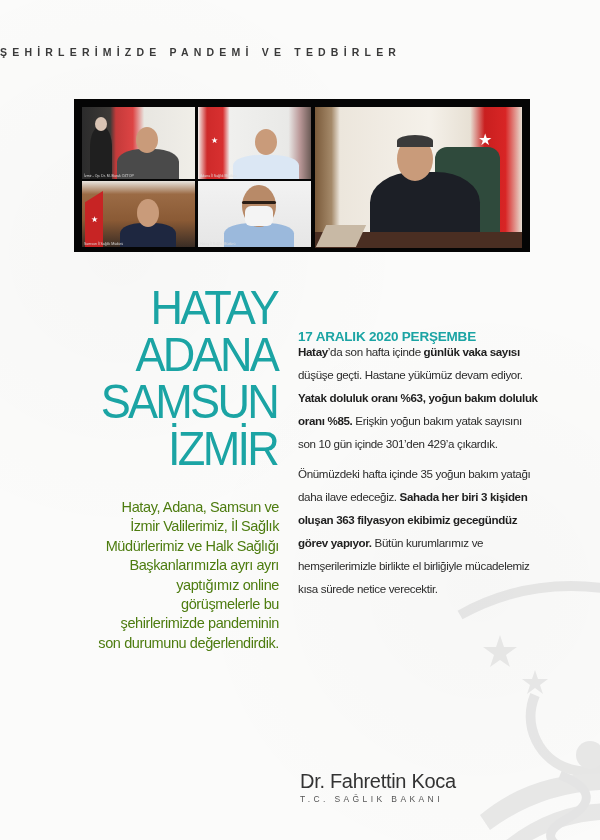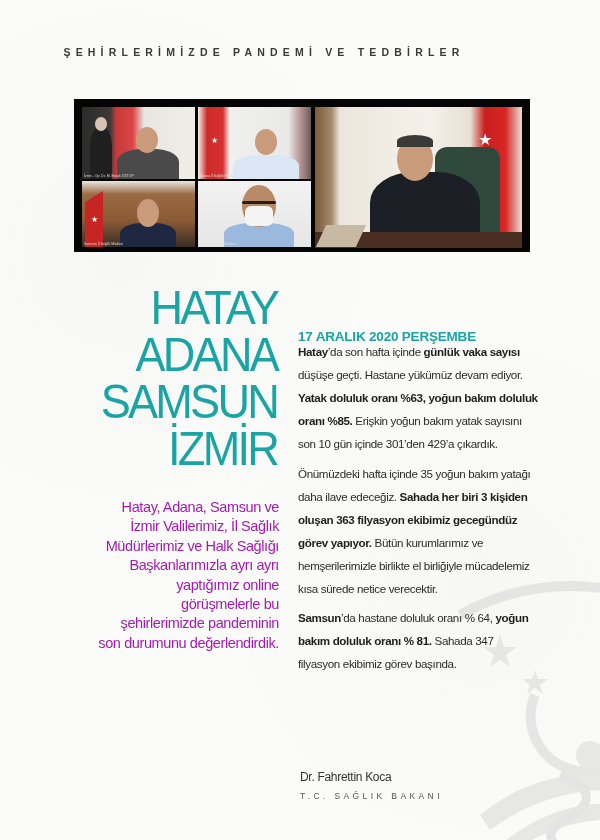--- a/index.html
+++ b/index.html
@@ -11,21 +11,21 @@
   }
   .page-bg {
     position: absolute; inset: 0;
     background:
       radial-gradient(circle at 20% 30%, rgba(0,0,0,0.015) 0, transparent 40%),
       radial-gradient(circle at 80% 70%, rgba(0,0,0,0.015) 0, transparent 40%),
       #fbfbfa;
   }
   .section-title {
     position: absolute; top: 46px; left: 0; width: 528px;
-    text-align: center; font-size: 10.5px; letter-spacing: 5.2px;
+    font-size: 10.5px; letter-spacing: 5.2px;
     color: #3a3a3a; font-weight: bold;
   }
   
   .photo {
     position: absolute; left: 74px; top: 99px; width: 456px; height: 153px;
     background: #050505;
   }
   .tile { position: absolute; overflow: hidden; }
   .tile .label {
     position: absolute; left: 2px; bottom: 1px; font-size: 3.5px; color: #ddd;
@@ -54,40 +54,40 @@
   .cities {
     position: absolute; left: 60px; top: 284px; width: 217px;
     text-align: right; color: #1ba4a4;
     font-size: 49px; line-height: 47px; letter-spacing: -3px;
     font-family: "Liberation Sans", sans-serif; font-weight: normal;
     transform: scaleX(0.92); transform-origin: right top;
   }
   .cities div { white-space: nowrap; }
   .intro {
     position: absolute; left: 96px; top: 498px; width: 183px;
-    text-align: right; font-size: 14.5px; line-height: 19.4px; color: #a21caf;
+    text-align: right; font-size: 14.5px; line-height: 19.4px; color: #4d7c0f;
     letter-spacing: -0.4px;
   }
 
   
   .date {
     position: absolute; left: 298px; top: 288px; width: 260px;
     font-size: 13.5px; font-weight: bold; color: #1ba4a4; letter-spacing: -0.2px; margin-top: 41px;
   }
   .body {
     position: absolute; left: 298px; top: 340px; width: 240px;
     font-size: 11.6px; line-height: 23px; color: #2b2b2b; letter-spacing: -0.35px;
   }
   .body p { margin: 0 0 6.5px 0; }
   .body b { color: #1e1e1e; }
   .closing { font-weight: bold; }
 
   .signature { position: absolute; left: 300px; top: 770px; }
-  .sig-name { font-size: 12px; color: #333; letter-spacing: -0.3px; }
-  .sig-title { font-size: 8.5px; letter-spacing: 3.4px; color: #555; margin-top: 7px; }
+  .sig-name { font-size: 20px; color: #333; letter-spacing: -0.3px; }
+  .sig-title { font-size: 8.5px; letter-spacing: 3.4px; color: #555; margin-top: 1px; }
 
   
   .emblem { position: absolute; left: 440px; top: 575px; width: 200px; height: 280px; opacity: 0.55; }
 </style>
 </head>
 <body>
 
 <div class="page-bg"></div>
 
 <svg class="emblem" viewBox="0 0 200 280">
@@ -155,20 +155,19 @@
 </div>
 
 <div class="intro">Hatay, Adana, Samsun ve İzmir Valilerimiz, İl Sağlık Müdürlerimiz ve Halk Sağlığı Başkanlarımızla ayrı ayrı yaptığımız online görüşmelerle bu şehirlerimizde pandeminin son durumunu değerlendirdik.</div>
 
 <div class="date">17 ARALIK 2020 PERŞEMBE</div>
 
 <div class="body">
   <div id="paras">
       <p><b>Hatay</b><span>’da son hafta içinde </span><b>günlük vaka sayısı</b><span> düşüşe geçti. Hastane yükümüz devam ediyor. </span><b>Yatak doluluk oranı %63, yoğun bakım doluluk oranı %85.</b><span>  Erişkin yoğun bakım yatak sayısını son 10 gün içinde 301’den 429’a çıkardık.</span></p>
       <p><span>Önümüzdeki hafta içinde 35 yoğun bakım yatağı daha ilave edeceğiz. </span><b>Sahada her biri 3 kişiden oluşan 363 filyasyon ekibimiz gecegündüz görev yapıyor.</b><span> Bütün kurumlarımız ve hemşerilerimizle birlikte el birliğiyle mücadelemiz kısa sürede netice verecektir.</span></p>
-      <p><b>Samsun</b><span>’da hastane doluluk oranı % 64, </span><b>yoğun bakım doluluk oranı % 81.</b><span> Sahada 347 filyasyon ekibimiz görev başında.</span></p>
     </div>
 </div>
 
 <div class="signature">
   <div class="sig-name">Dr. Fahrettin Koca</div>
   <div class="sig-title">T.C. SAĞLIK BAKANI</div>
 </div>
 
 </body></html>

